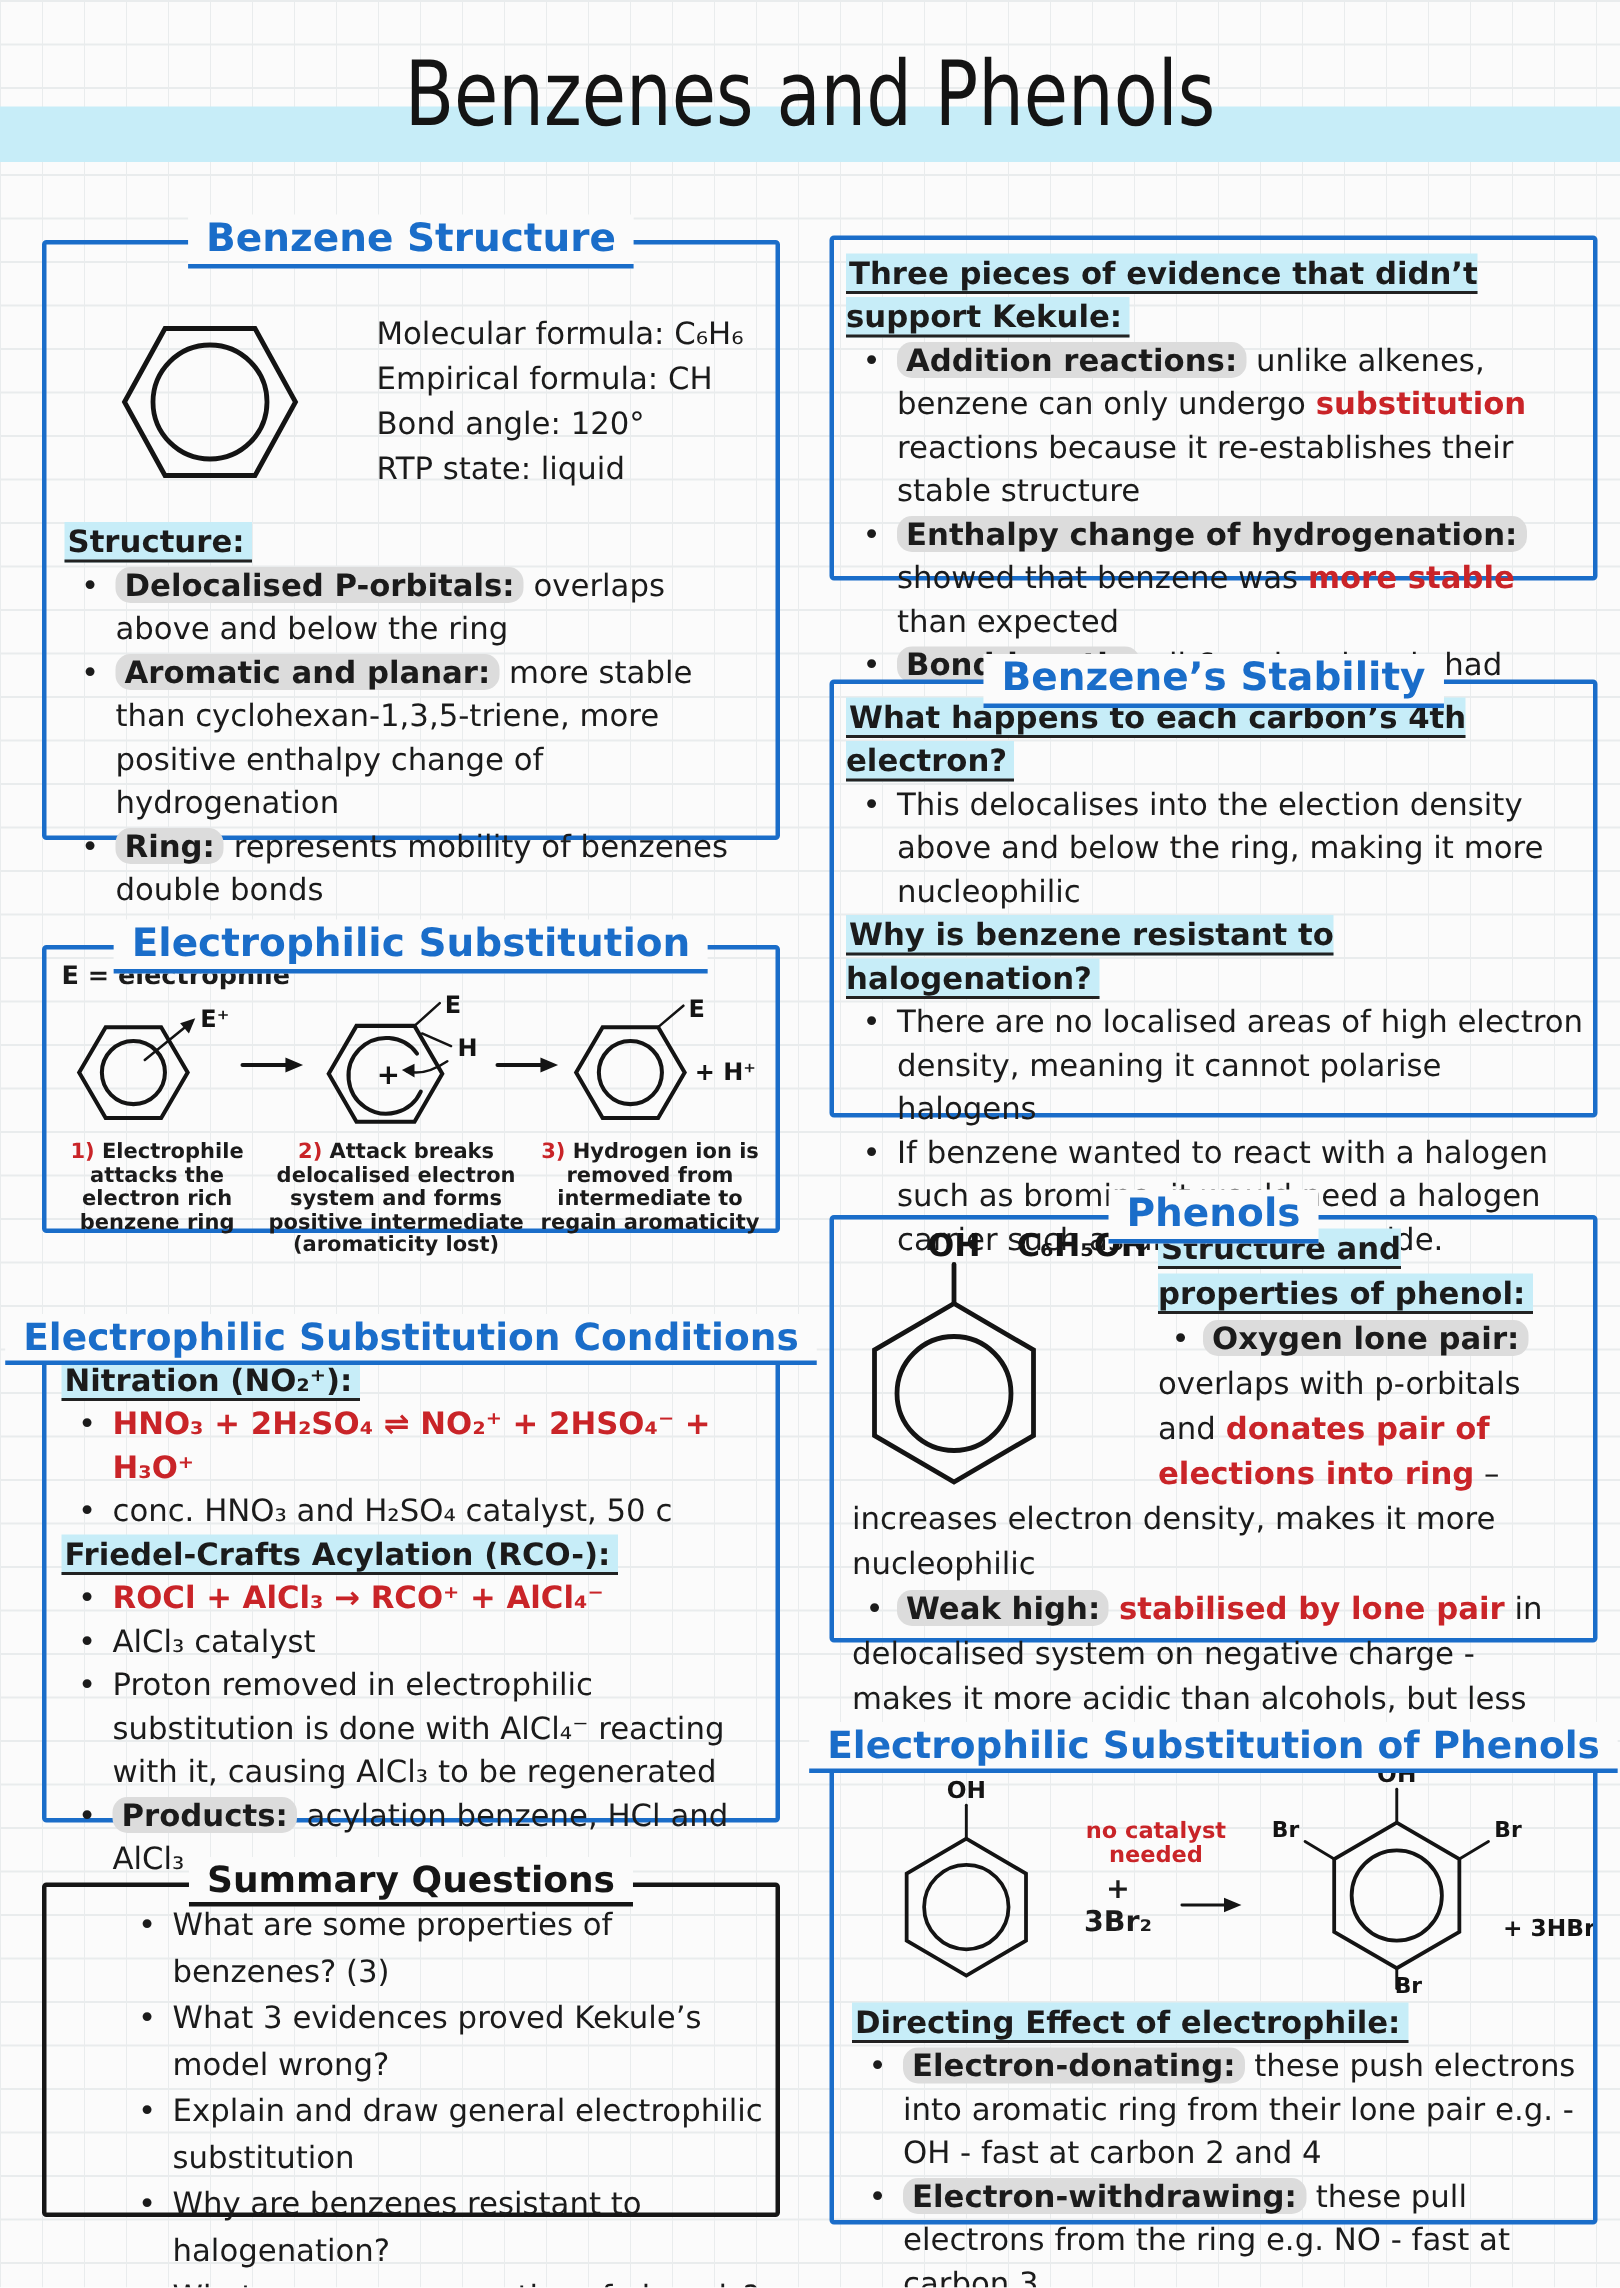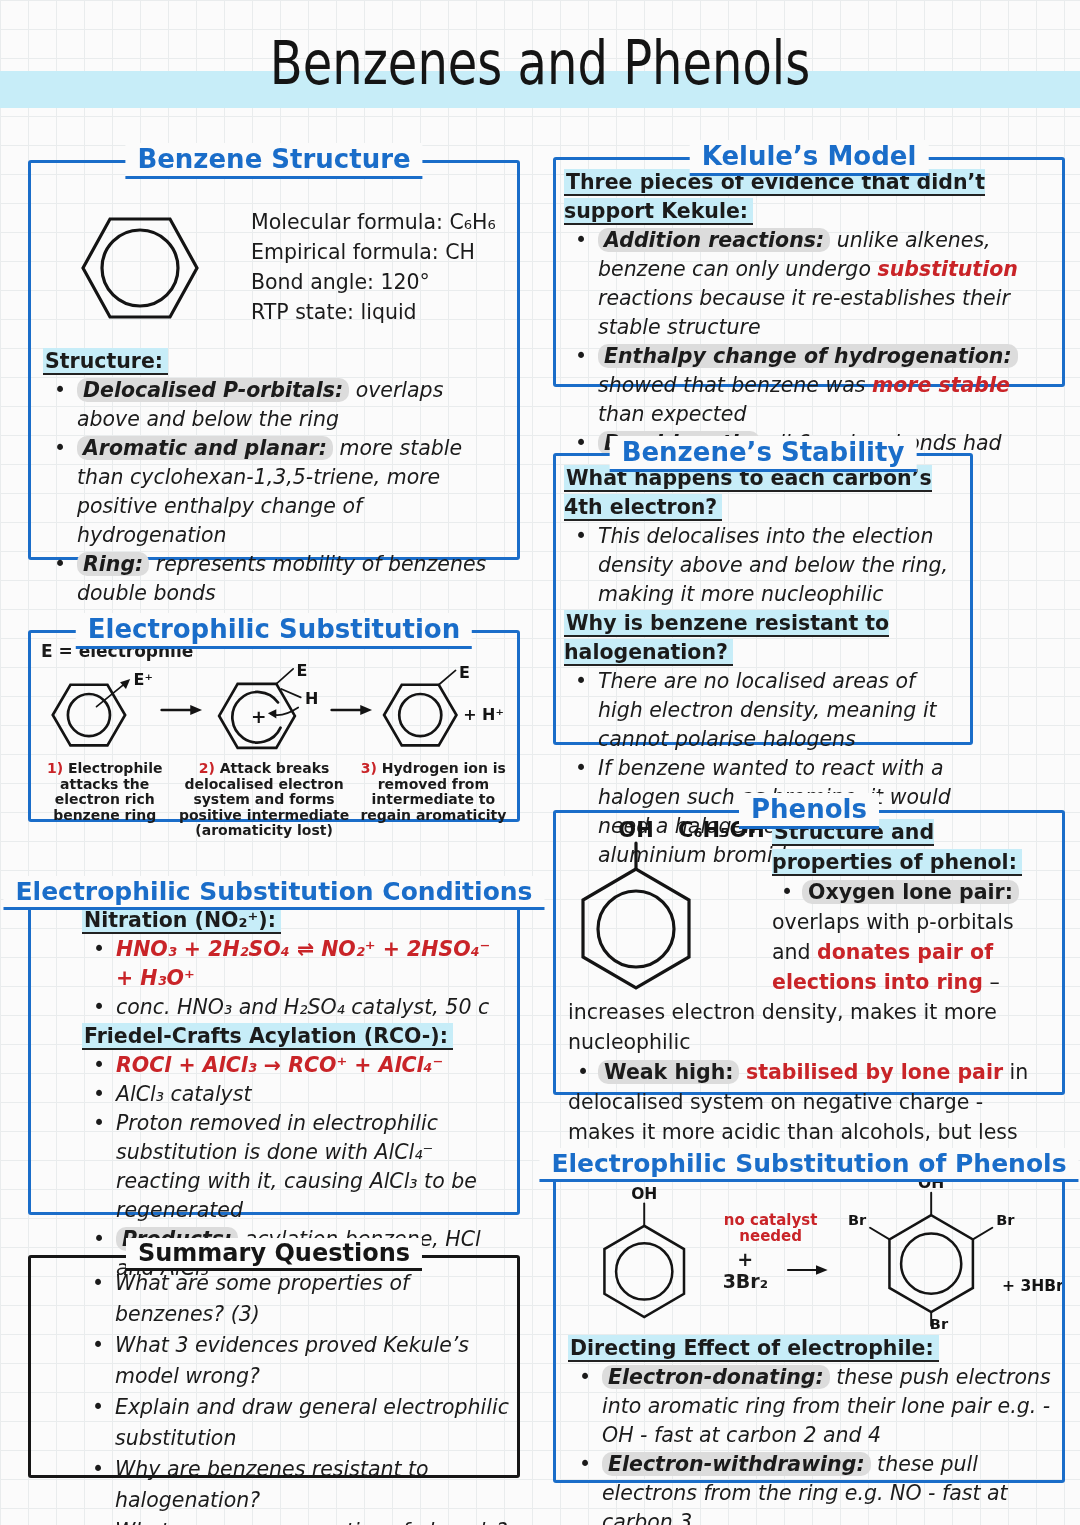--- a/index.html
+++ b/index.html
@@ -42,21 +42,21 @@
   }
   .legend.small{font-size:25px;}
   .box.black .legend{color:#161616;border-bottom-color:#161616;font-size:24px;}
   
   .body-txt{font-size:20.5px;line-height:29px;}
   .hl{background:var(--cyan);border-bottom:2.5px solid #222;padding:1px 5px 0 2px;font-weight:bold;}
   .term{background:var(--gray);border-radius:10px;padding:0 6px;font-weight:bold;}
   .red{color:var(--red);font-weight:bold;}
   .bullet{display:flex;}
   .bullet .dot{flex:0 0 34px;text-align:center;}
-  .bullet .bt{flex:1;font-style:italic;}
+  .bullet .bt{flex:1;}
   .eq{color:var(--red);font-weight:bold;}
   
   .bz-top{display:flex;gap:26px;padding:30px 6px 4px 34px;align-items:flex-start;}
   .facts{font-size:20.5px;line-height:30px;padding-top:14px;}
   .pad{padding:0 8px 0 12px;}
   
   .mech-legend{font-size:17px;font-weight:bold;padding:8px 0 0 10px;}
   .mech-row{display:flex;align-items:center;justify-content:space-between;padding:0 10px;margin-top:-6px;}
   .mech-caps{display:flex;justify-content:space-between;padding:0 4px;margin-top:-4px;}
   .cap{font-size:14px;line-height:15.5px;text-align:center;font-weight:bold;}
@@ -111,21 +111,20 @@
         <span class="bt"><span class="term">Aromatic and planar:</span><span> more stable than cyclohexan-1,3,5-triene, more positive enthalpy change of hydrogenation</span></span>
       </div>
       <div class="bullet">
         <span class="dot">•</span>
         <span class="bt"><span class="term">Ring:</span><span> represents mobility of benzenes double bonds</span></span>
       </div>
     </div>
   </div>
 
   <div class="box" style="left:553px;top:157px;width:512px;height:230px;">
-    <div class="legend">Kelule’s Model</div>
     <div class="body-txt" style="padding:8px 8px 0 8px;">
       <div><span class="hl">Three pieces of evidence that didn’t support Kekule:</span></div>
       <div class="bullet">
         <span class="dot">•</span>
         <span class="bt"><span class="term">Addition reactions:</span><span> unlike alkenes, benzene can only undergo </span><span class="red">substitution</span><span> reactions because it re-establishes their stable structure</span></span>
       </div>
       <div class="bullet">
         <span class="dot">•</span>
         <span class="bt"><span class="term">Enthalpy change of hydrogenation:</span><span> showed that benzene was </span><span class="red">more stable</span><span> than expected</span></span>
       </div>
@@ -174,21 +173,21 @@
         <text x="106" y="64" font-size="19">+ H⁺</text>
       </svg>
     </div>
     <div class="mech-caps">
       <div class="cap cap1"><span class="red">1)</span><span> Electrophile attacks the electron rich benzene ring</span></div>
       <div class="cap cap2"><span class="red">2)</span><span> Attack breaks delocalised electron system and forms positive intermediate (aromaticity lost)</span></div>
       <div class="cap cap3"><span class="red">3)</span><span> Hydrogen ion is removed from intermediate to regain aromaticity</span></div>
     </div>
   </div>
 
-  <div class="box" style="left:553px;top:453px;width:420px;height:292px;">
+  <div class="box" style="left:553px;top:453px;width:512px;height:292px;">
     <div class="legend">Benzene’s Stability</div>
     <div class="body-txt" style="padding:8px 6px 0 8px;">
       <div><span class="hl">What happens to each carbon’s 4th electron?</span></div>
       <div class="bullet">
         <span class="dot">•</span>
         <span class="bt">This delocalises into the election density above and below the ring, making it more nucleophilic</span>
       </div>
       <div><span class="hl">Why is benzene resistant to halogenation?</span></div>
       <div class="bullet">
         <span class="dot">•</span>
@@ -196,21 +195,21 @@
       </div>
       <div class="bullet">
         <span class="dot">•</span>
         <span class="bt">If benzene wanted to react with a halogen such as bromine, it would need a halogen carrier such as aluminium bromide.</span>
       </div>
     </div>
   </div>
 
   <div class="box" style="left:28px;top:893px;width:492px;height:322px;">
     <div class="legend small">Electrophilic Substitution Conditions</div>
-    <div class="body-txt" style="padding:10px 6px 0 10px;margin-left:41px;">
+    <div class="body-txt" style="padding:10px 6px 0 10px;">
       <div><span class="hl">Nitration (NO₂⁺):</span></div>
       <div class="bullet">
         <span class="dot">•</span>
         <span class="bt eq">HNO₃ + 2H₂SO₄ ⇌ NO₂⁺ + 2HSO₄⁻ + H₃O⁺</span>
       </div>
       <div class="bullet">
         <span class="dot">•</span>
         <span class="bt">conc. HNO₃ and H₂SO₄ catalyst, 50 c</span>
       </div>
       <div><span class="hl">Friedel-Crafts Acylation (RCO-):</span></div>

